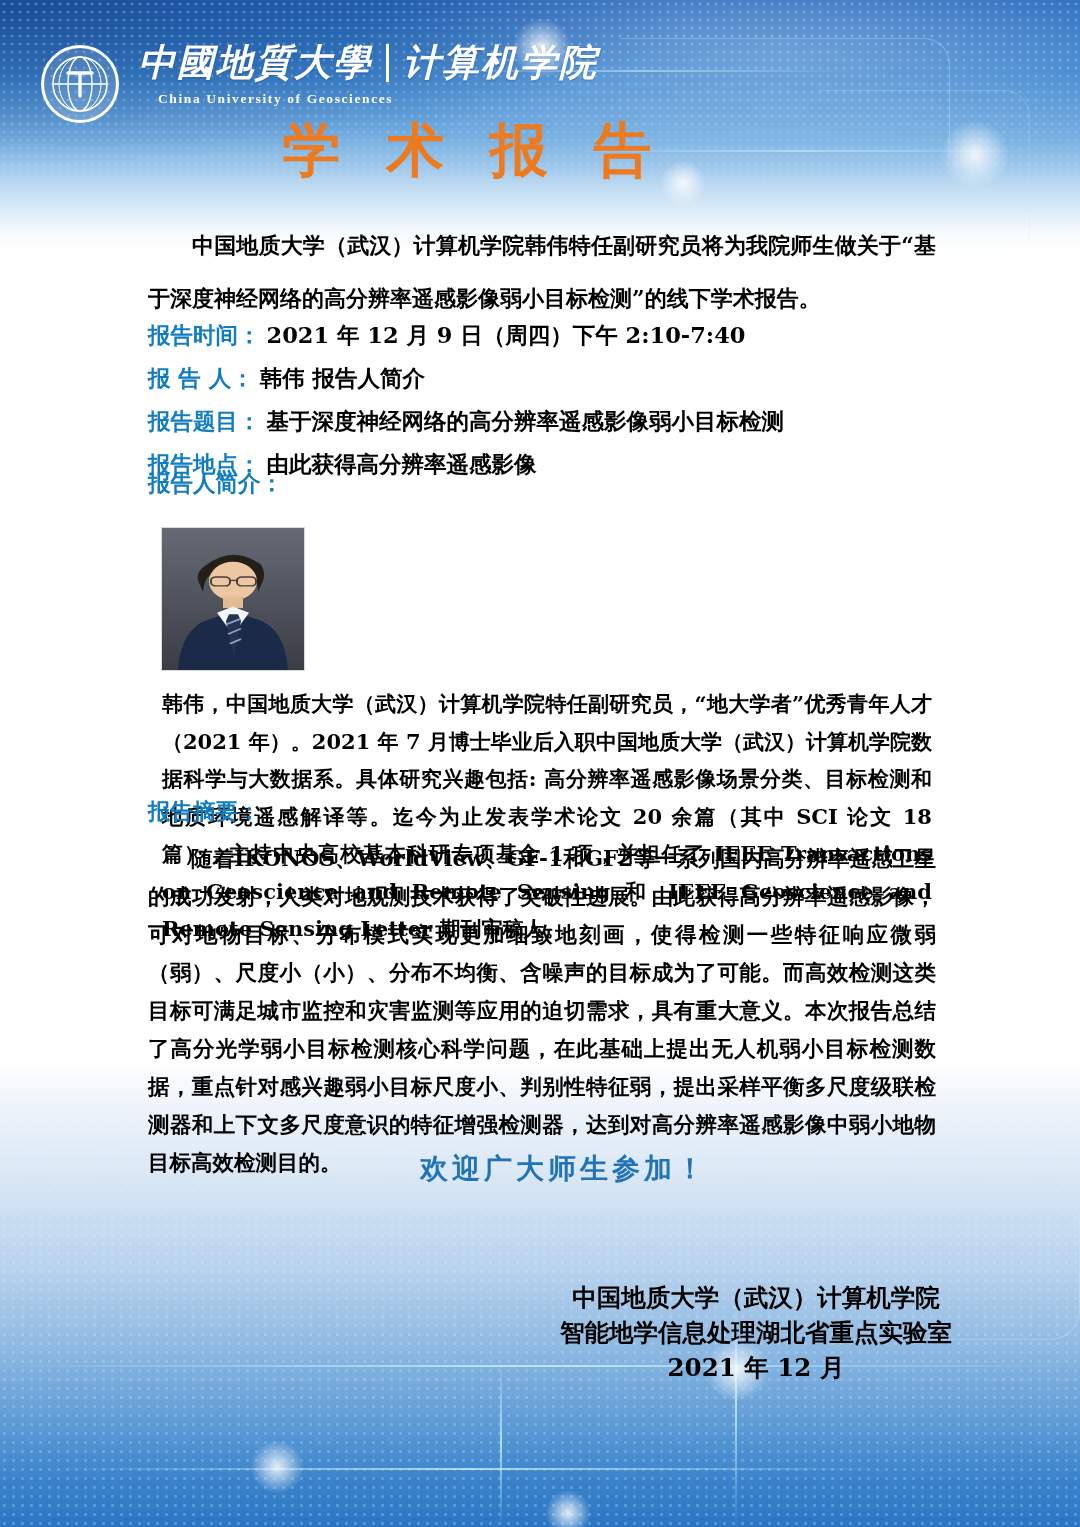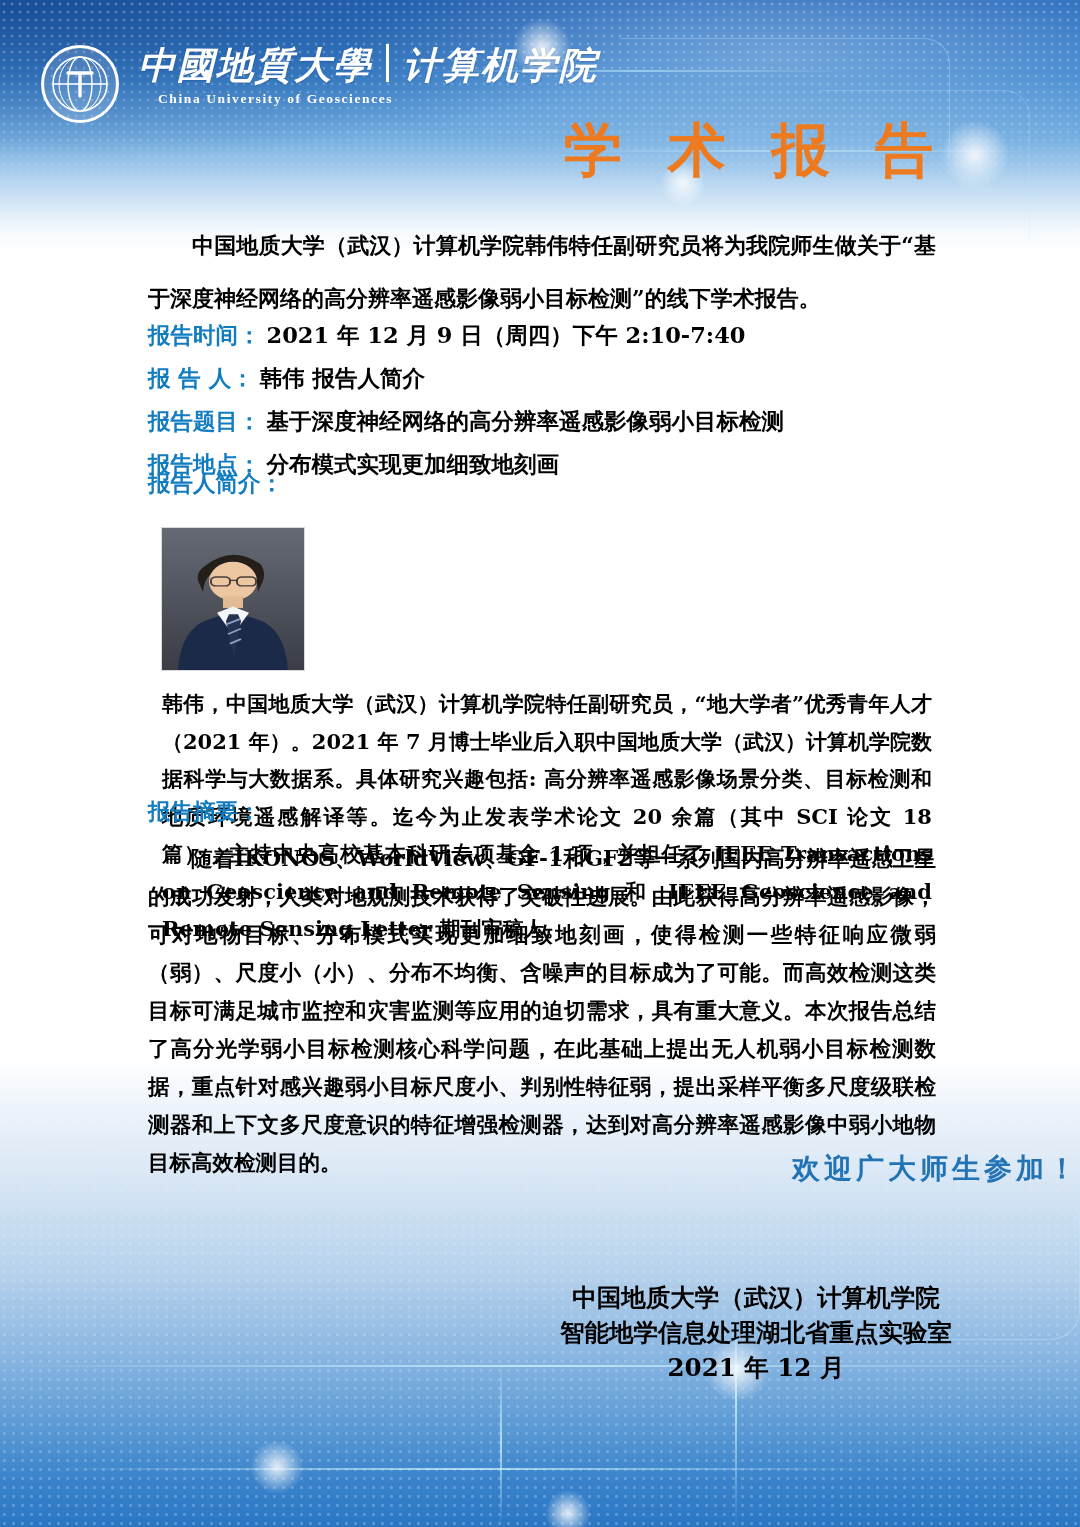--- a/index.html
+++ b/index.html
@@ -42,27 +42,27 @@
   .s2 { top: 150px; left: 560px; width: 480px; }
   .glow { position: absolute; border-radius: 50%; background: radial-gradient(circle, rgba(255,255,255,.85), rgba(255,255,255,0) 70%); }
   .g1 { top: 18px; left: 512px; width: 60px; height: 60px; }
   .g2 { top: 120px; left: 940px; width: 70px; height: 70px; }
   .g3 { top: 160px; left: 660px; width: 46px; height: 46px; }
 
   
   .logo-wrap { position: absolute; top: 44px; left: 40px; display: flex; align-items: flex-start; }
   .seal { width: 80px; height: 80px; }
   .logo-text { margin-left: 18px; color: #ffffff; }
-  .logo-cn { display: flex; align-items: flex-start; font-style: italic; font-weight: 700; font-size: 37px; line-height: 42px; text-shadow: 0 1px 2px rgba(20,60,120,.35); letter-spacing: 2px; }
+  .logo-cn { display: flex; align-items: flex-start; font-style: italic; font-weight: 700; font-size: 37px; line-height: 42px; text-shadow: 0 1px 2px rgba(20,60,120,.35); letter-spacing: 2px; font-family: Liberation Mono, monospace; }
   .logo-divider { display: inline-block; width: 3px; height: 38px; background: #ffffff; margin: 0 14px; }
   .logo-en { margin-top: 5px; margin-left: 20px; font-size: 13.5px; font-weight: 700; letter-spacing: 1.6px; font-family: "Liberation Serif", serif; }
 
   .poster-title {
-    position: absolute; top: 112px; left: 12px; width: 934px;
-    text-align: right;
+    position: absolute; top: 112px; left: 0; width: 934px;
+    text-align: center;
     font-family: "DejaVu Sans", "Liberation Sans", sans-serif;
     font-size: 58px; font-weight: 900;
     letter-spacing: 0.22em;
     color: var(--title_orange, #ED7A1F);
     text-indent: 0.22em;
   }
 
   
   .content-text { color: #000; font-weight: 700; }
 
@@ -84,21 +84,21 @@
   .bio-text { flex: 1; font-size: 21px; line-height: 37.5px; text-align: justify; }
 
   .abstract-label { position: absolute; top: 796px; left: 148px; }
   .abstract {
     position: absolute; top: 840px; left: 148px; width: 788px;
     font-size: 21.5px; line-height: 38px; text-indent: 2em; text-align: justify;
   }
 
   .welcome {
     position: absolute; top: 1150px; left: 0; width: 1080px;
-    text-align: right; font-size: 28px; font-weight: 700;
+    text-align: center; font-size: 28px; font-weight: 700;
     color: var(--welcome_blue, #2273B5); letter-spacing: 4px; padding-left: 48px;
   }
 
   .footer {
     position: absolute; top: 1280px; right: 128px;
     text-align: center; font-size: 24.5px; font-weight: 700; line-height: 35px; color: #000;
   }
 
   
   .bottom {
@@ -188,21 +188,21 @@
       <div class="field-row">
         <span class="field-label">报告时间：</span><span class="content-text">2021 年 12 月 9 日（周四）下午 2:10-7:40</span>
       </div>
       <div class="field-row">
         <span class="field-label">报 告 人：</span><span class="content-text">韩伟 报告人简介</span>
       </div>
       <div class="field-row">
         <span class="field-label">报告题目：</span><span class="content-text">基于深度神经网络的高分辨率遥感影像弱小目标检测</span>
       </div>
       <div class="field-row">
-        <span class="field-label">报告地点：</span><span class="content-text">分布模式实现更加细致地刻画</span>
+        <span class="field-label">报告地点：</span><span class="content-text">由此获得高分辨率遥感影像</span>
       </div>
     </div>
 
     <div class="bio-label section-label">报告人简介：</div>
     <div class="bio-row">
       <div class="photo">
         <svg viewBox="0 0 142 206" preserveAspectRatio="none">
           <defs>
             <linearGradient id="pbg" x1="0" y1="0" x2="0" y2="1">
               <stop offset="0" stop-color="#666a74"></stop>

